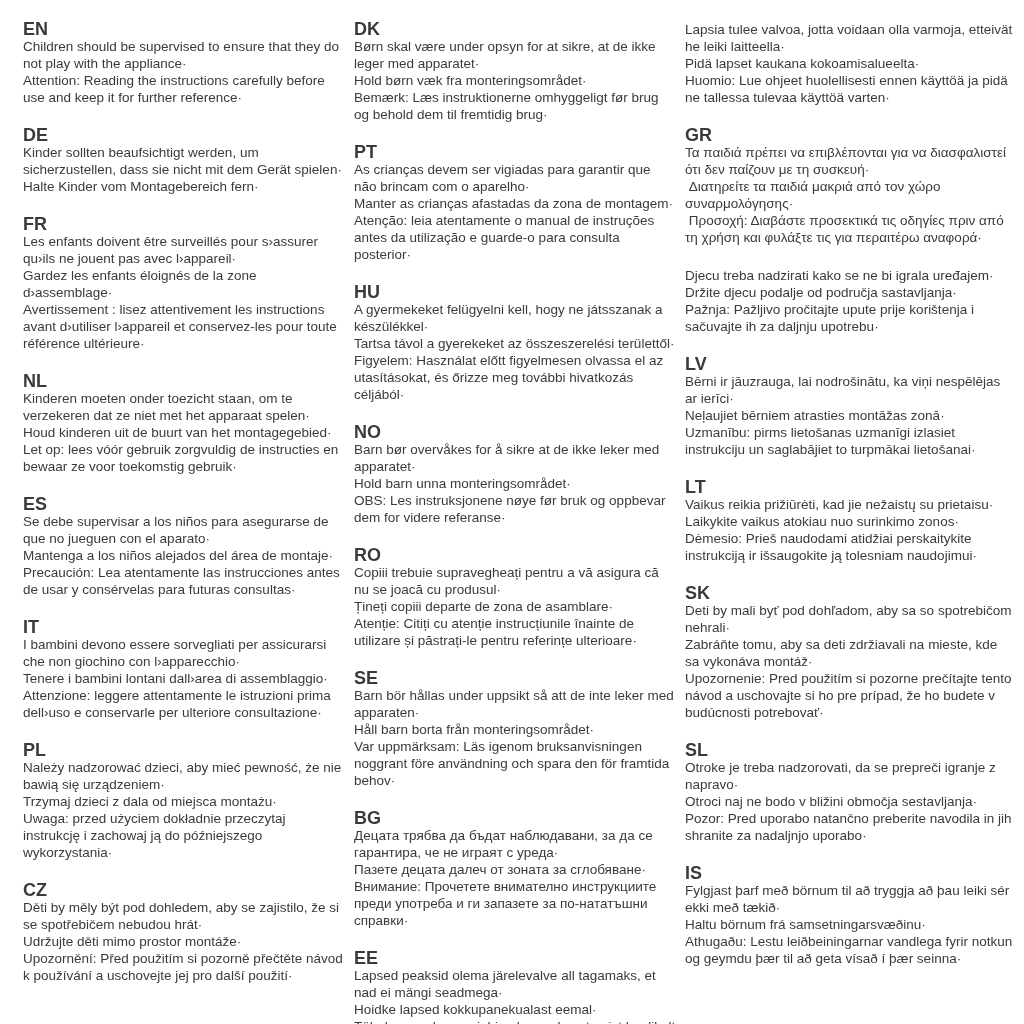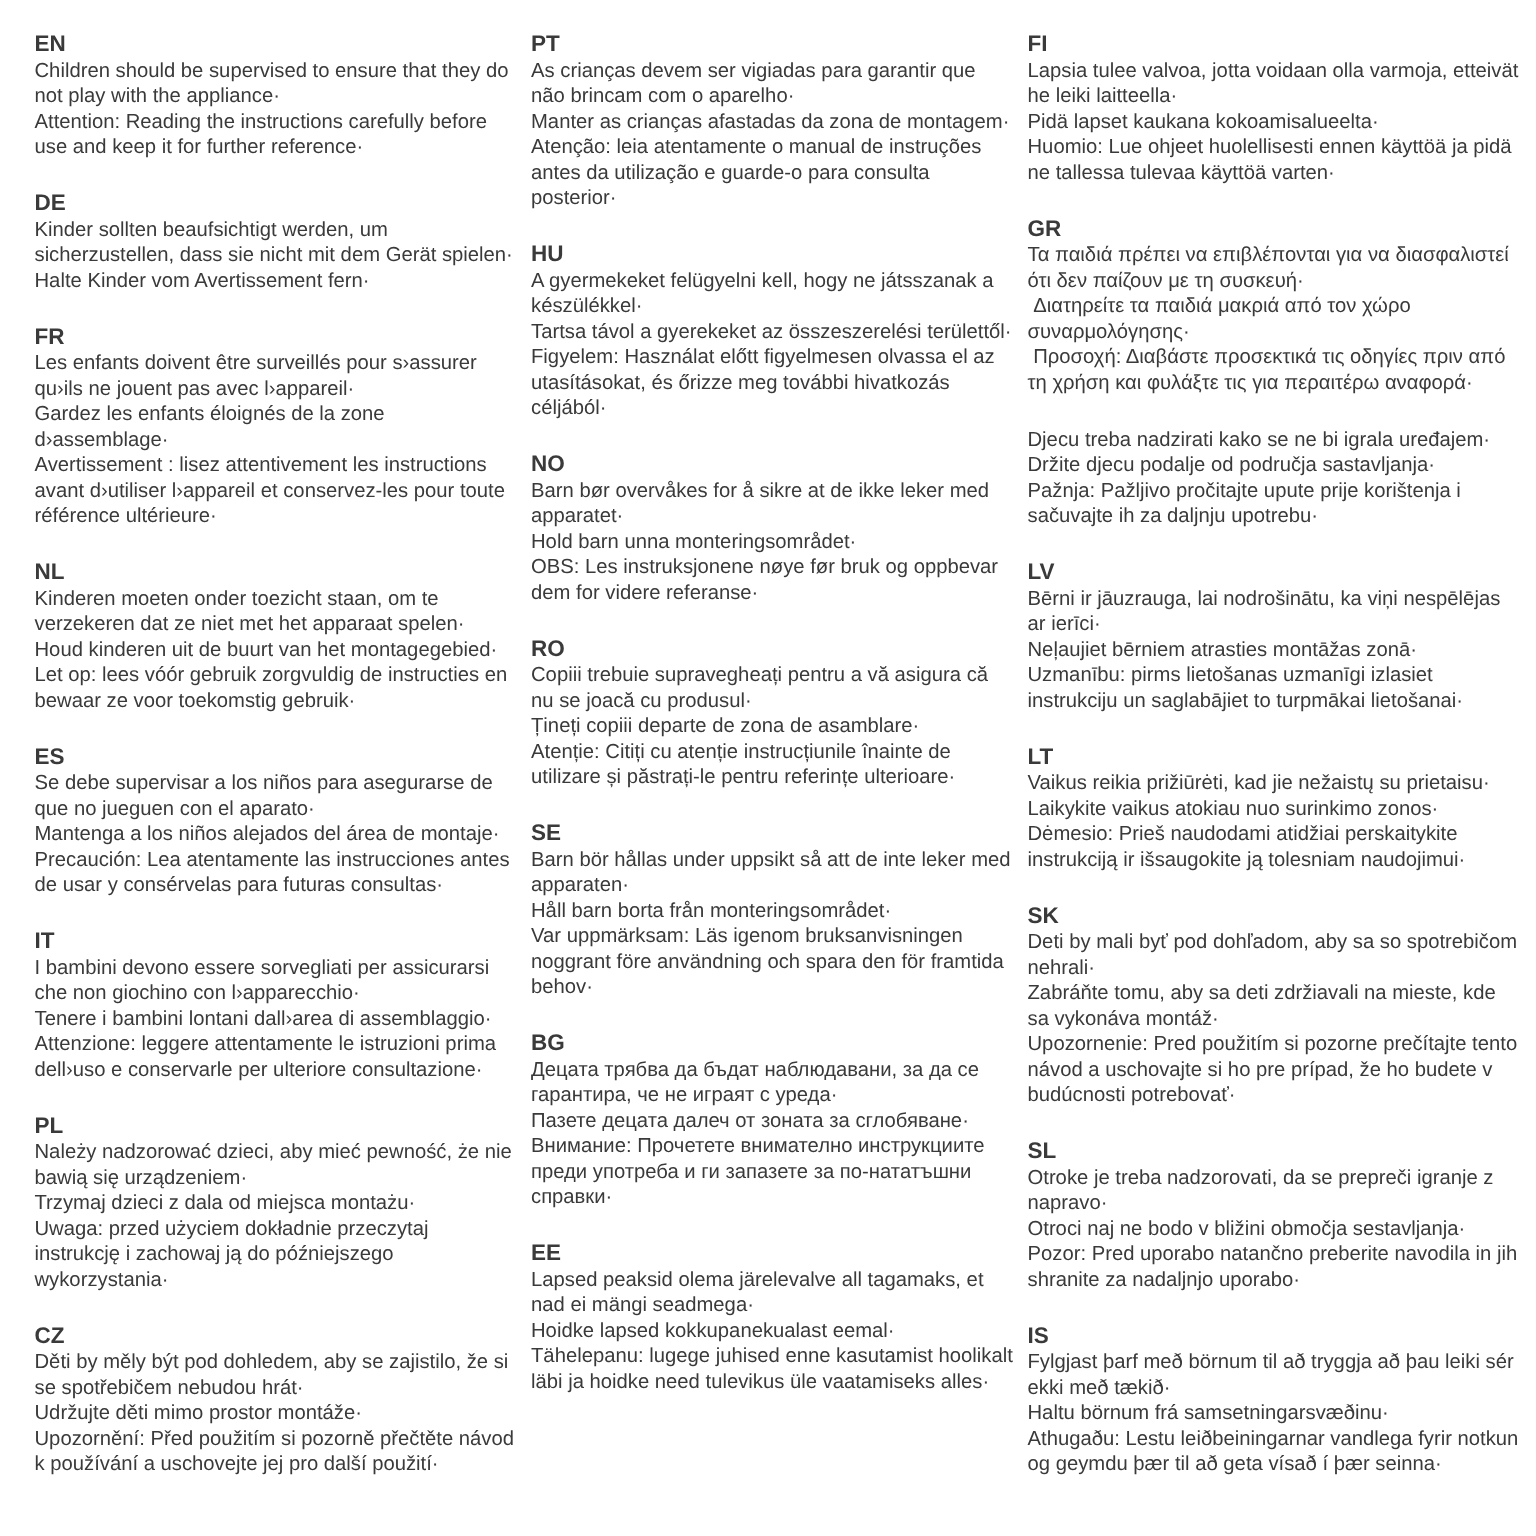--- a/index.html
+++ b/index.html
@@ -13,21 +13,21 @@
   }
   .page {
     display: flex;
     padding: 21px 10px 0 23px;
     gap: 9px;
   }
   .col { flex: 0 0 322px; width: 322px; }
   .col.col-3 { flex: 0 0 330px; width: 330px; }
   .lang-section { margin-bottom: 21px; }
   .lang-code {
-    font-size: 15px;
+    font-size: 18px;
     font-weight: bold;
     line-height: 17px;
     color: #3a3a3a;
   }
   .instruction-line {
     font-size: 13.5px;
     line-height: 17px;
     color: #3a3a3a;
     white-space: pre-wrap;
   }
@@ -38,21 +38,21 @@
 <div class="page">
   <div class="col col-1">
       <section class="lang-section">
         <h2 class="lang-code">EN</h2>
         <p class="instruction-line">Children should be supervised to ensure that they do not play with the appliance·</p>
         <p class="instruction-line">Attention: Reading the instructions carefully before use and keep it for further reference·</p>
       </section>
       <section class="lang-section">
         <h2 class="lang-code">DE</h2>
         <p class="instruction-line">Kinder sollten beaufsichtigt werden, um sicherzustellen, dass sie nicht mit dem Gerät spielen·</p>
-        <p class="instruction-line">Halte Kinder vom Avertissement fern·</p>
+        <p class="instruction-line">Halte Kinder vom Montagebereich fern·</p>
       </section>
       <section class="lang-section">
         <h2 class="lang-code">FR</h2>
         <p class="instruction-line">Les enfants doivent être surveillés pour s›assurer qu›ils ne jouent pas avec l›appareil·</p>
         <p class="instruction-line">Gardez les enfants éloignés de la zone d›assemblage·</p>
         <p class="instruction-line">Avertissement : lisez attentivement les instructions avant d›utiliser l›appareil et conservez-les pour toute référence ultérieure·</p>
       </section>
       <section class="lang-section">
         <h2 class="lang-code">NL</h2>
         <p class="instruction-line">Kinderen moeten onder toezicht staan, om te verzekeren dat ze niet met het apparaat spelen·</p>
@@ -78,20 +78,26 @@
         <p class="instruction-line">Uwaga: przed użyciem dokładnie przeczytaj instrukcję i zachowaj ją do późniejszego wykorzystania·</p>
       </section>
       <section class="lang-section">
         <h2 class="lang-code">CZ</h2>
         <p class="instruction-line">Děti by měly být pod dohledem, aby se zajistilo, že si se spotřebičem nebudou hrát·</p>
         <p class="instruction-line">Udržujte děti mimo prostor montáže·</p>
         <p class="instruction-line">Upozornění: Před použitím si pozorně přečtěte návod k používání a uschovejte jej pro další použití·</p>
       </section>
     </div>
   <div class="col col-2">
+      <section class="lang-section">
+        <h2 class="lang-code">DK</h2>
+        <p class="instruction-line">Børn skal være under opsyn for at sikre, at de ikke leger med apparatet·</p>
+        <p class="instruction-line">Hold børn væk fra monteringsområdet·</p>
+        <p class="instruction-line">Bemærk: Læs instruktionerne omhyggeligt før brug og behold dem til fremtidig brug·</p>
+      </section>
       <section class="lang-section">
         <h2 class="lang-code">PT</h2>
         <p class="instruction-line">As crianças devem ser vigiadas para garantir que não brincam com o aparelho·</p>
         <p class="instruction-line">Manter as crianças afastadas da zona de montagem·</p>
         <p class="instruction-line">Atenção: leia atentamente o manual de instruções antes da utilização e guarde-o para consulta posterior·</p>
       </section>
       <section class="lang-section">
         <h2 class="lang-code">HU</h2>
         <p class="instruction-line">A gyermekeket felügyelni kell, hogy ne játsszanak a készülékkel·</p>
         <p class="instruction-line">Tartsa távol a gyerekeket az összeszerelési területtől·</p>
@@ -123,21 +129,20 @@
       </section>
       <section class="lang-section">
         <h2 class="lang-code">EE</h2>
         <p class="instruction-line">Lapsed peaksid olema järelevalve all tagamaks, et nad ei mängi seadmega·</p>
         <p class="instruction-line">Hoidke lapsed kokkupanekualast eemal·</p>
         <p class="instruction-line">Tähelepanu: lugege juhised enne kasutamist hoolikalt läbi ja hoidke need tulevikus üle vaatamiseks alles·</p>
       </section>
     </div>
   <div class="col col-3">
       <section class="lang-section">
-        <h2 class="lang-code">FI</h2>
         <p class="instruction-line">Lapsia tulee valvoa, jotta voidaan olla varmoja, etteivät he leiki laitteella·</p>
         <p class="instruction-line">Pidä lapset kaukana kokoamisalueelta·</p>
         <p class="instruction-line">Huomio: Lue ohjeet huolellisesti ennen käyttöä ja pidä ne tallessa tulevaa käyttöä varten·</p>
       </section>
       <section class="lang-section">
         <h2 class="lang-code">GR</h2>
         <p class="instruction-line">Τα παιδιά πρέπει να επιβλέπονται για να διασφαλιστεί ότι δεν παίζουν με τη συσκευή·</p>
         <p class="instruction-line"> Διατηρείτε τα παιδιά μακριά από τον χώρο συναρμολόγησης·</p>
         <p class="instruction-line"> Προσοχή: Διαβάστε προσεκτικά τις οδηγίες πριν από τη χρήση και φυλάξτε τις για περαιτέρω αναφορά·</p>
       </section>

